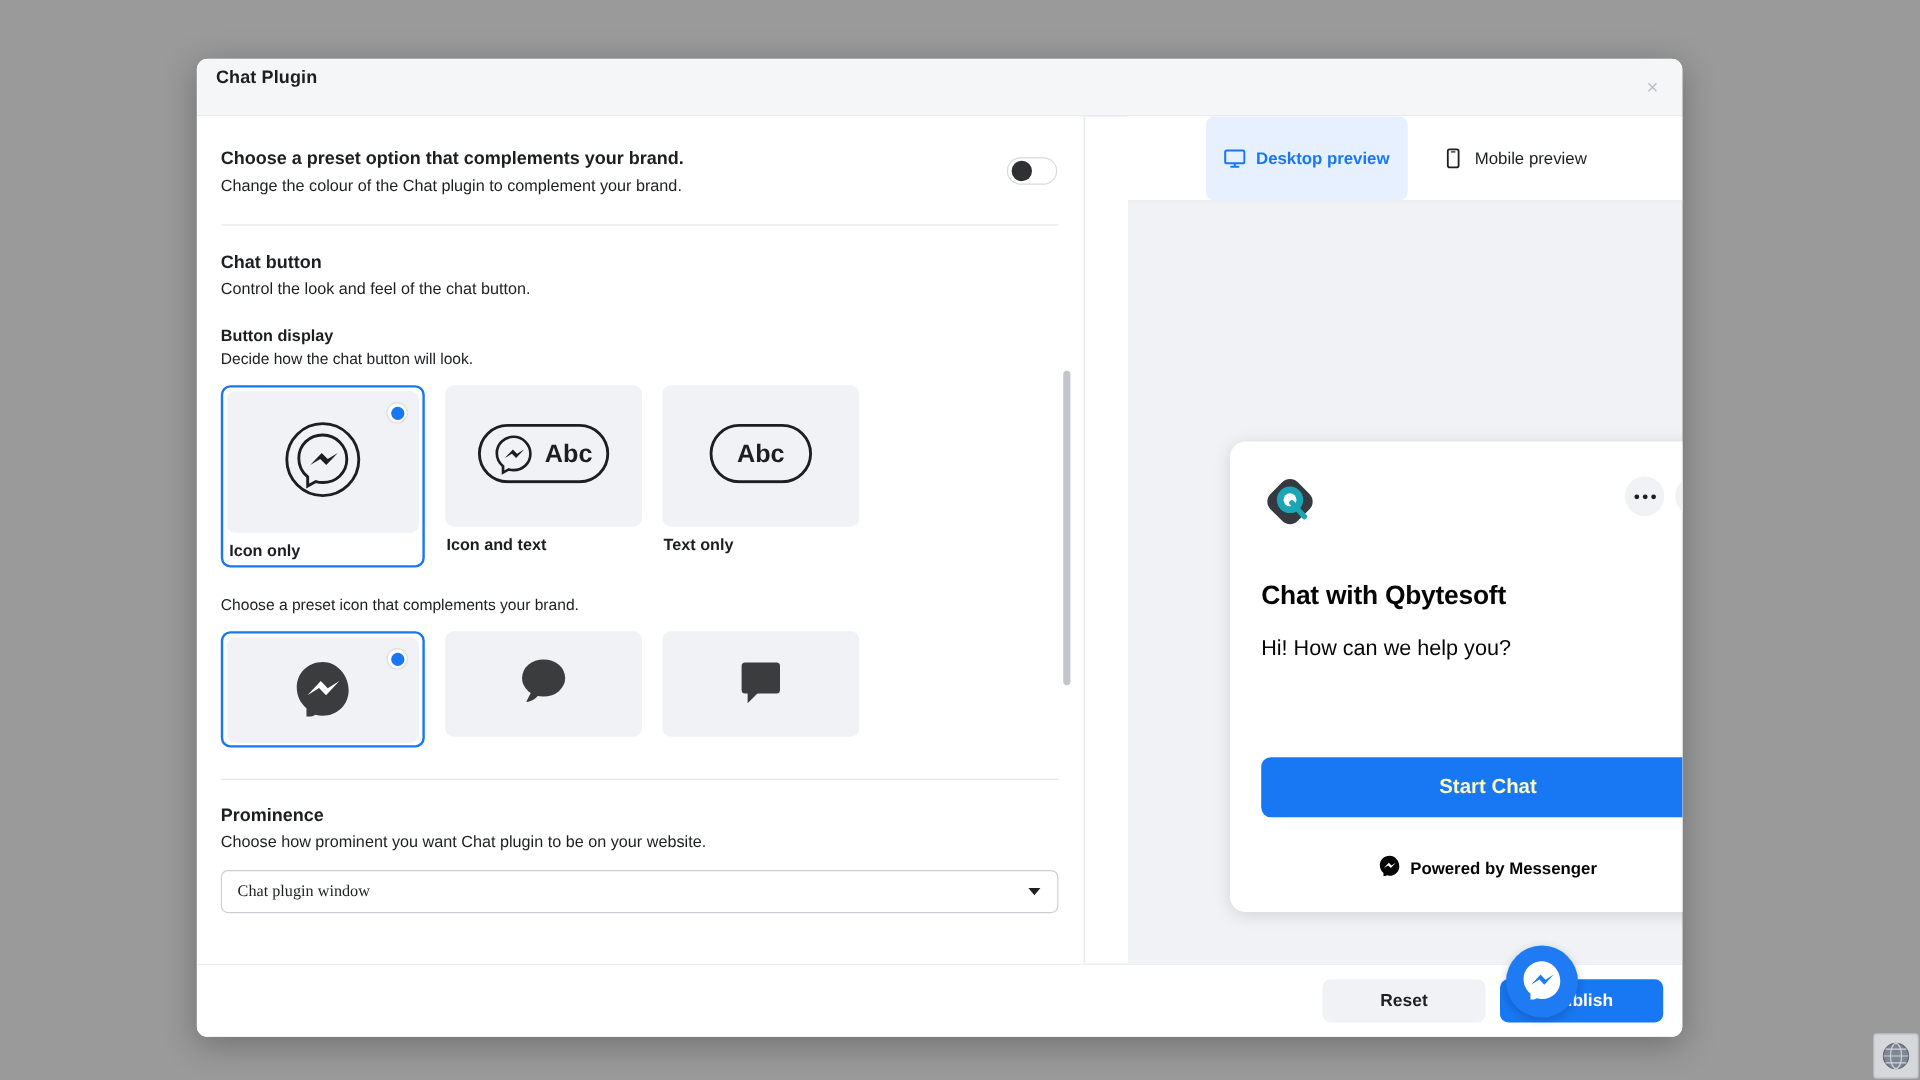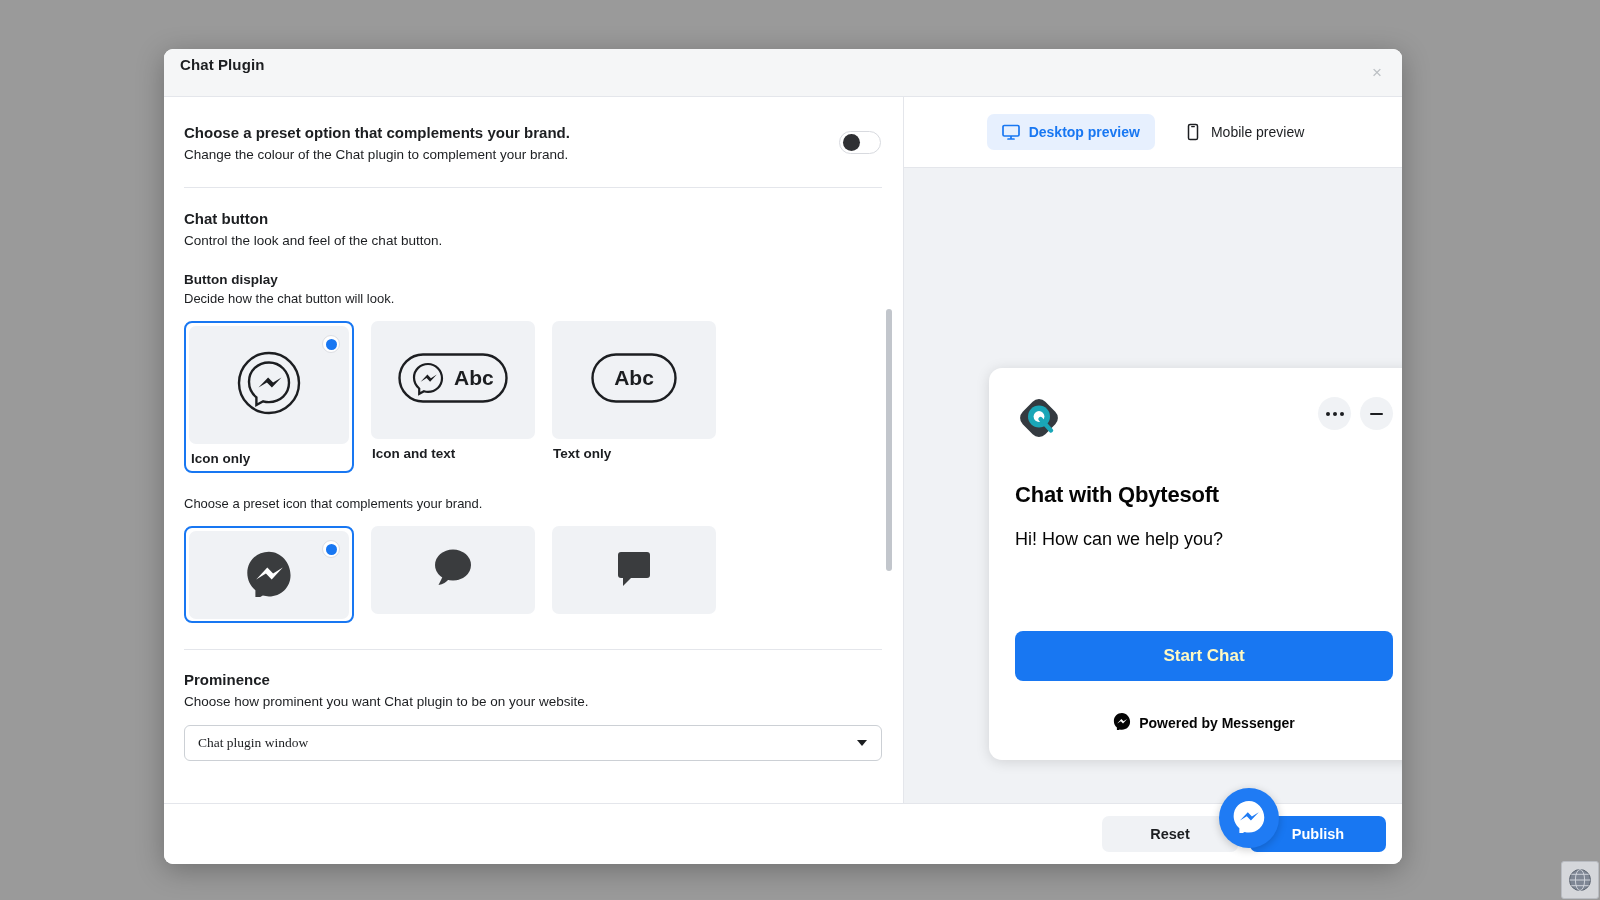--- a/index.html
+++ b/index.html
@@ -53,20 +53,21 @@
     background: none; border: none;
     font-family: "Liberation Sans", sans-serif;
   }
 
   
   #body-split {
     flex: 1 1 auto;
     display: flex;
     min-height: 0;
     border-bottom: 1px solid #e4e6eb;
+    gap: 36px;
   }
 
   
   #settings-pane {
     width: 740px;
     flex: 0 0 740px;
     background: #ffffff;
     position: relative;
     overflow: hidden;
     border-right: 1px solid #e4e6eb;
@@ -240,21 +241,20 @@
     display: flex;
     flex-direction: column;
     position: relative;
   }
   #preview-tabs {
     height: 71px;
     flex: 0 0 71px;
     background: #ffffff;
     border-bottom: 1px solid #e4e6eb;
     display: flex;
-    align-items: center;
     justify-content: center;
     gap: 14px;
   }
   .ptab {
     display: flex;
     align-items: center;
     gap: 9px;
     padding: 9px 15px;
     border-radius: 7px;
     font-size: 14px;

